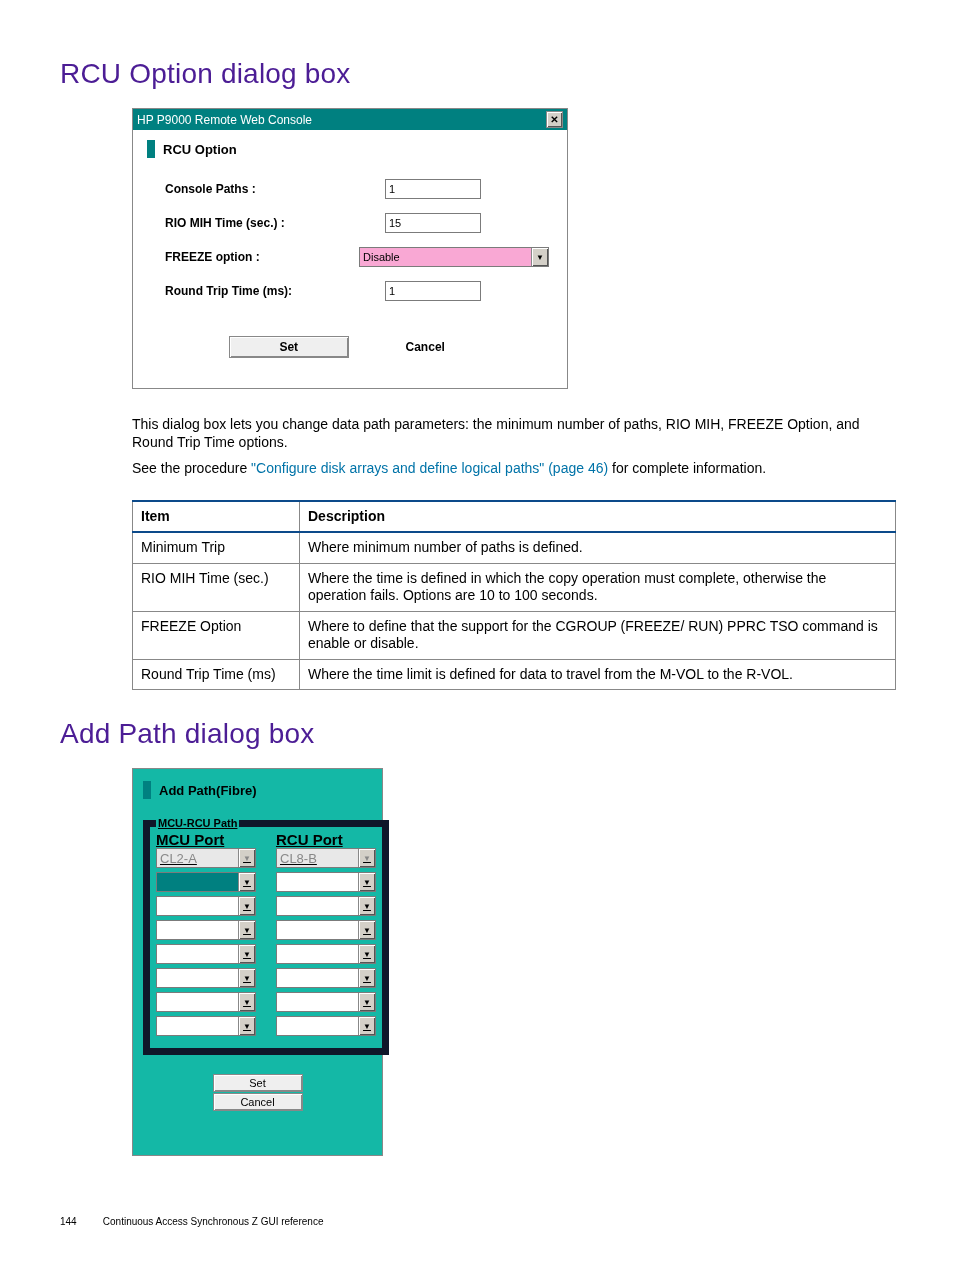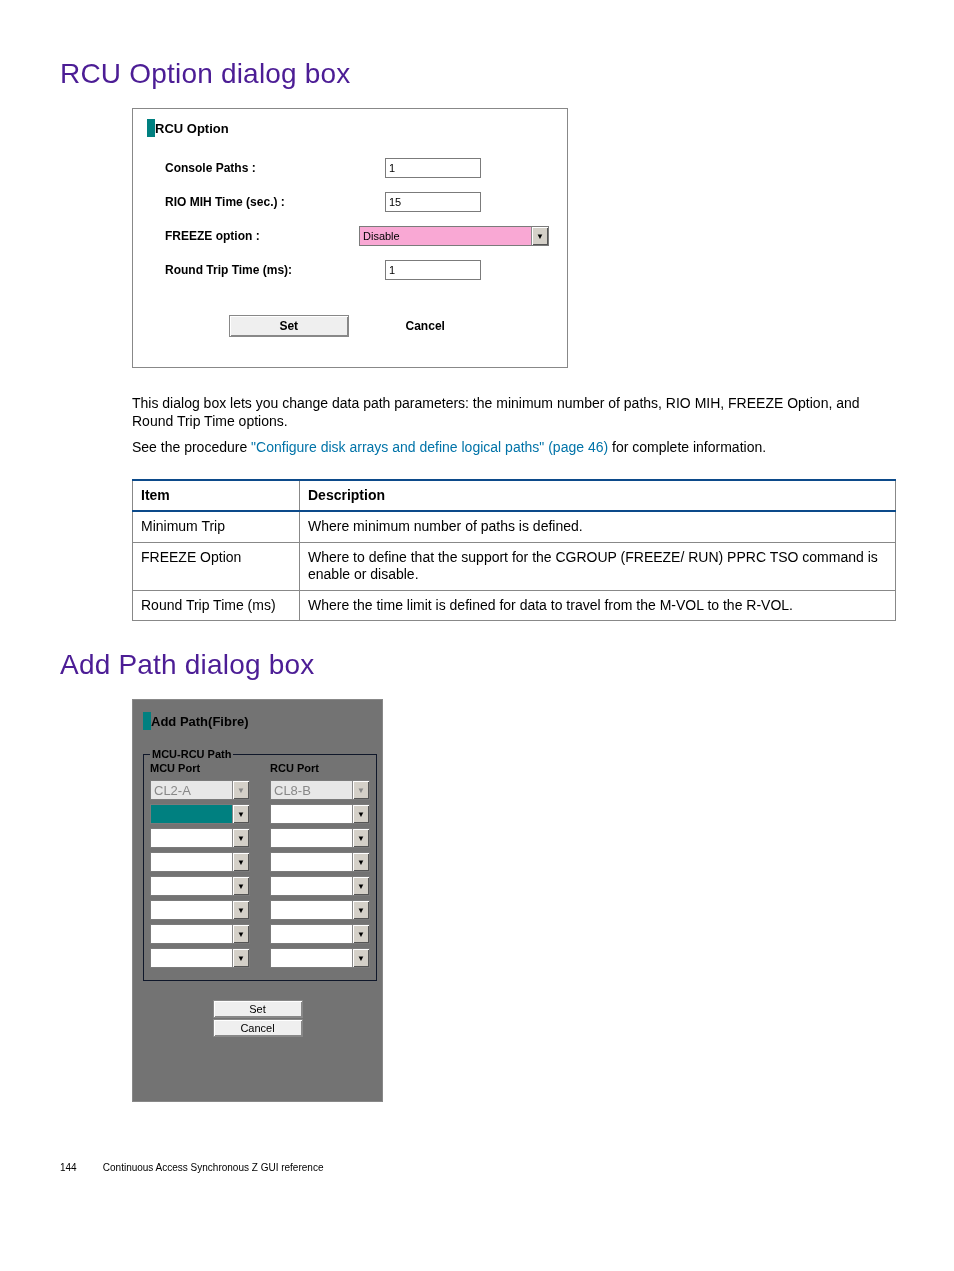--- a/index.html
+++ b/index.html
@@ -48,20 +48,21 @@
     justify-content: center;
     font-size: 10px;
     font-weight: bold;
     color: #000;
     box-shadow: inset 1px 1px 0 #fff, inset -1px -1px 0 #555;
   }
   .panel-heading {
     padding: 10px 14px 10px 14px;
     display: flex;
     align-items: center;
+    gap: 8px;
   }
   .panel-heading .teal-block {
     width: 8px;
     height: 18px;
     background: #008080;
   }
   .panel-heading .label {
     font-weight: bold;
     font-size: 13px;
     font-family: Verdana, Arial, sans-serif;
@@ -164,46 +165,46 @@
   table.desc th {
     font-weight: bold;
     background: #fff;
   }
   table.desc th:first-child, table.desc td:first-child { width: 150px; }
   
   .addpath-dialog {
     width: 249px;
     margin-left: 72px;
     border: 1px solid #888;
-    background: #737373;
-    padding-bottom: 64px;
+    background: #14b8a6;
+    padding-bottom: 44px;
     margin-top: 10px;
     font-family: Verdana, Arial, sans-serif;
   }
   .addpath-dialog .panel-heading { padding-top:12px; padding-bottom:6px; padding-left:10px;}
   fieldset.mru {
     margin: 12px 10px 18px 10px;
-    border: 1px solid #0f172a;
+    border: 7px solid #0f172a;
     padding: 0 6px 8px 6px;
     font-size: 11px;
+    text-decoration: underline;
   }
   fieldset.mru legend {
     font-size: 11px;
     font-weight: bold;
     padding: 0 2px;
   }
   .cols {
     display: flex;
     gap: 20px;
     margin-top: 2px;
   }
   .col-label {
-    font-size: 11px;
-    font-weight: bold;
-    margin-bottom: 6px;
+    font-size: 15px;
+    font-weight: bold;
   }
   .port-select {
     border: 1px solid #7b7b7b;
     background: #fff;
     width: 100px;
     height: 20px;
     display: flex;
     align-items: center;
     justify-content: space-between;
     margin-bottom: 4px;
@@ -226,20 +227,24 @@
   .footer .pn { display:inline-block; width:40px; }
 </style>
 </head>
 <body>
 
 <div class="page">
 
   <h2 class="section-heading">RCU Option dialog box</h2>
 
   <div class="rcu-dialog">
+    <div class="rcu-title">
+      <span>HP P9000 Remote Web Console</span>
+      <span class="close-btn">✕</span>
+    </div>
     <div class="panel-heading">
       <span class="teal-block"></span>
       <span class="label">RCU Option</span>
     </div>
     <div class="rcu-body">
       <div class="rcu-row">
         <span class="lbl">Console Paths :</span>
         <span class="fld"><input class="win-input" value="1" style=""></span>
       </div>
       <div class="rcu-row">
@@ -279,20 +284,24 @@
         <th>Item</th>
         <th>Description</th>
       </tr>
     </thead>
     <tbody>
       <tr>
         <td>Minimum Trip</td>
         <td>Where minimum number of paths is defined.</td>
       </tr>
       <tr>
+        <td>RIO MIH Time (sec.)</td>
+        <td>Where the time is defined in which the copy operation must complete, otherwise the operation fails. Options are 10 to 100 seconds.</td>
+      </tr>
+      <tr>
         <td>FREEZE Option</td>
         <td>Where to define that the support for the CGROUP (FREEZE/ RUN) PPRC TSO command is enable or disable.</td>
       </tr>
       <tr>
         <td>Round Trip Time (ms)</td>
         <td>Where the time limit is defined for data to travel from the M-VOL to the R-VOL.</td>
       </tr>
     </tbody>
   </table>
 

